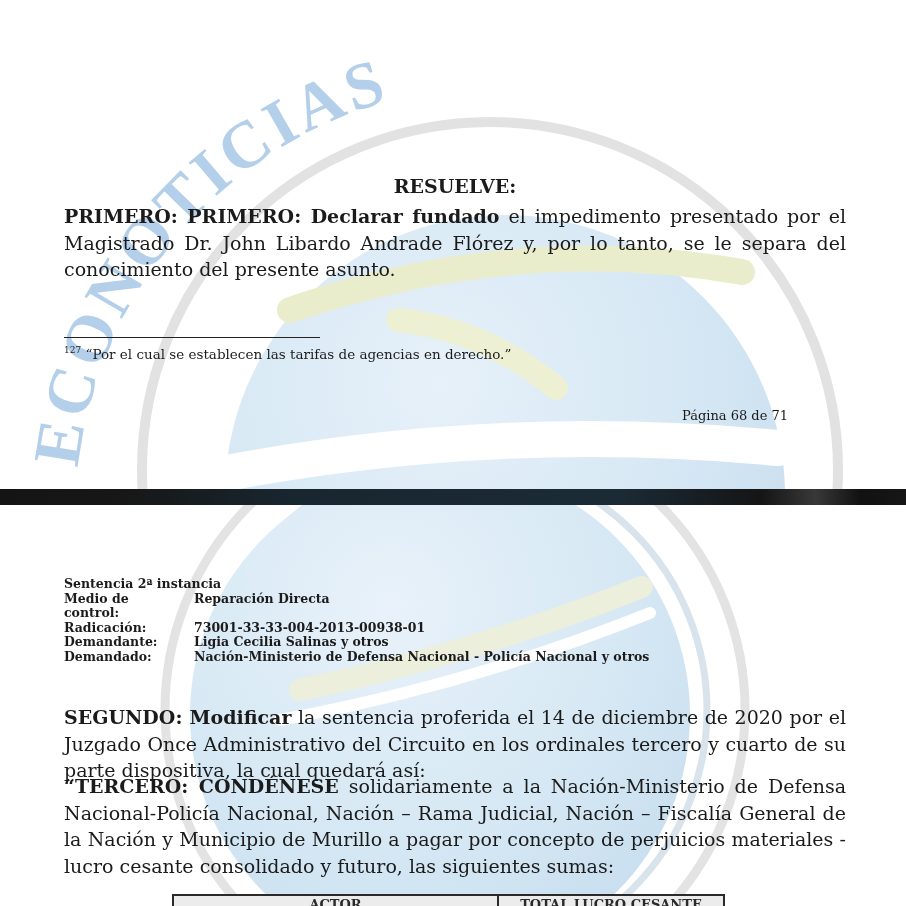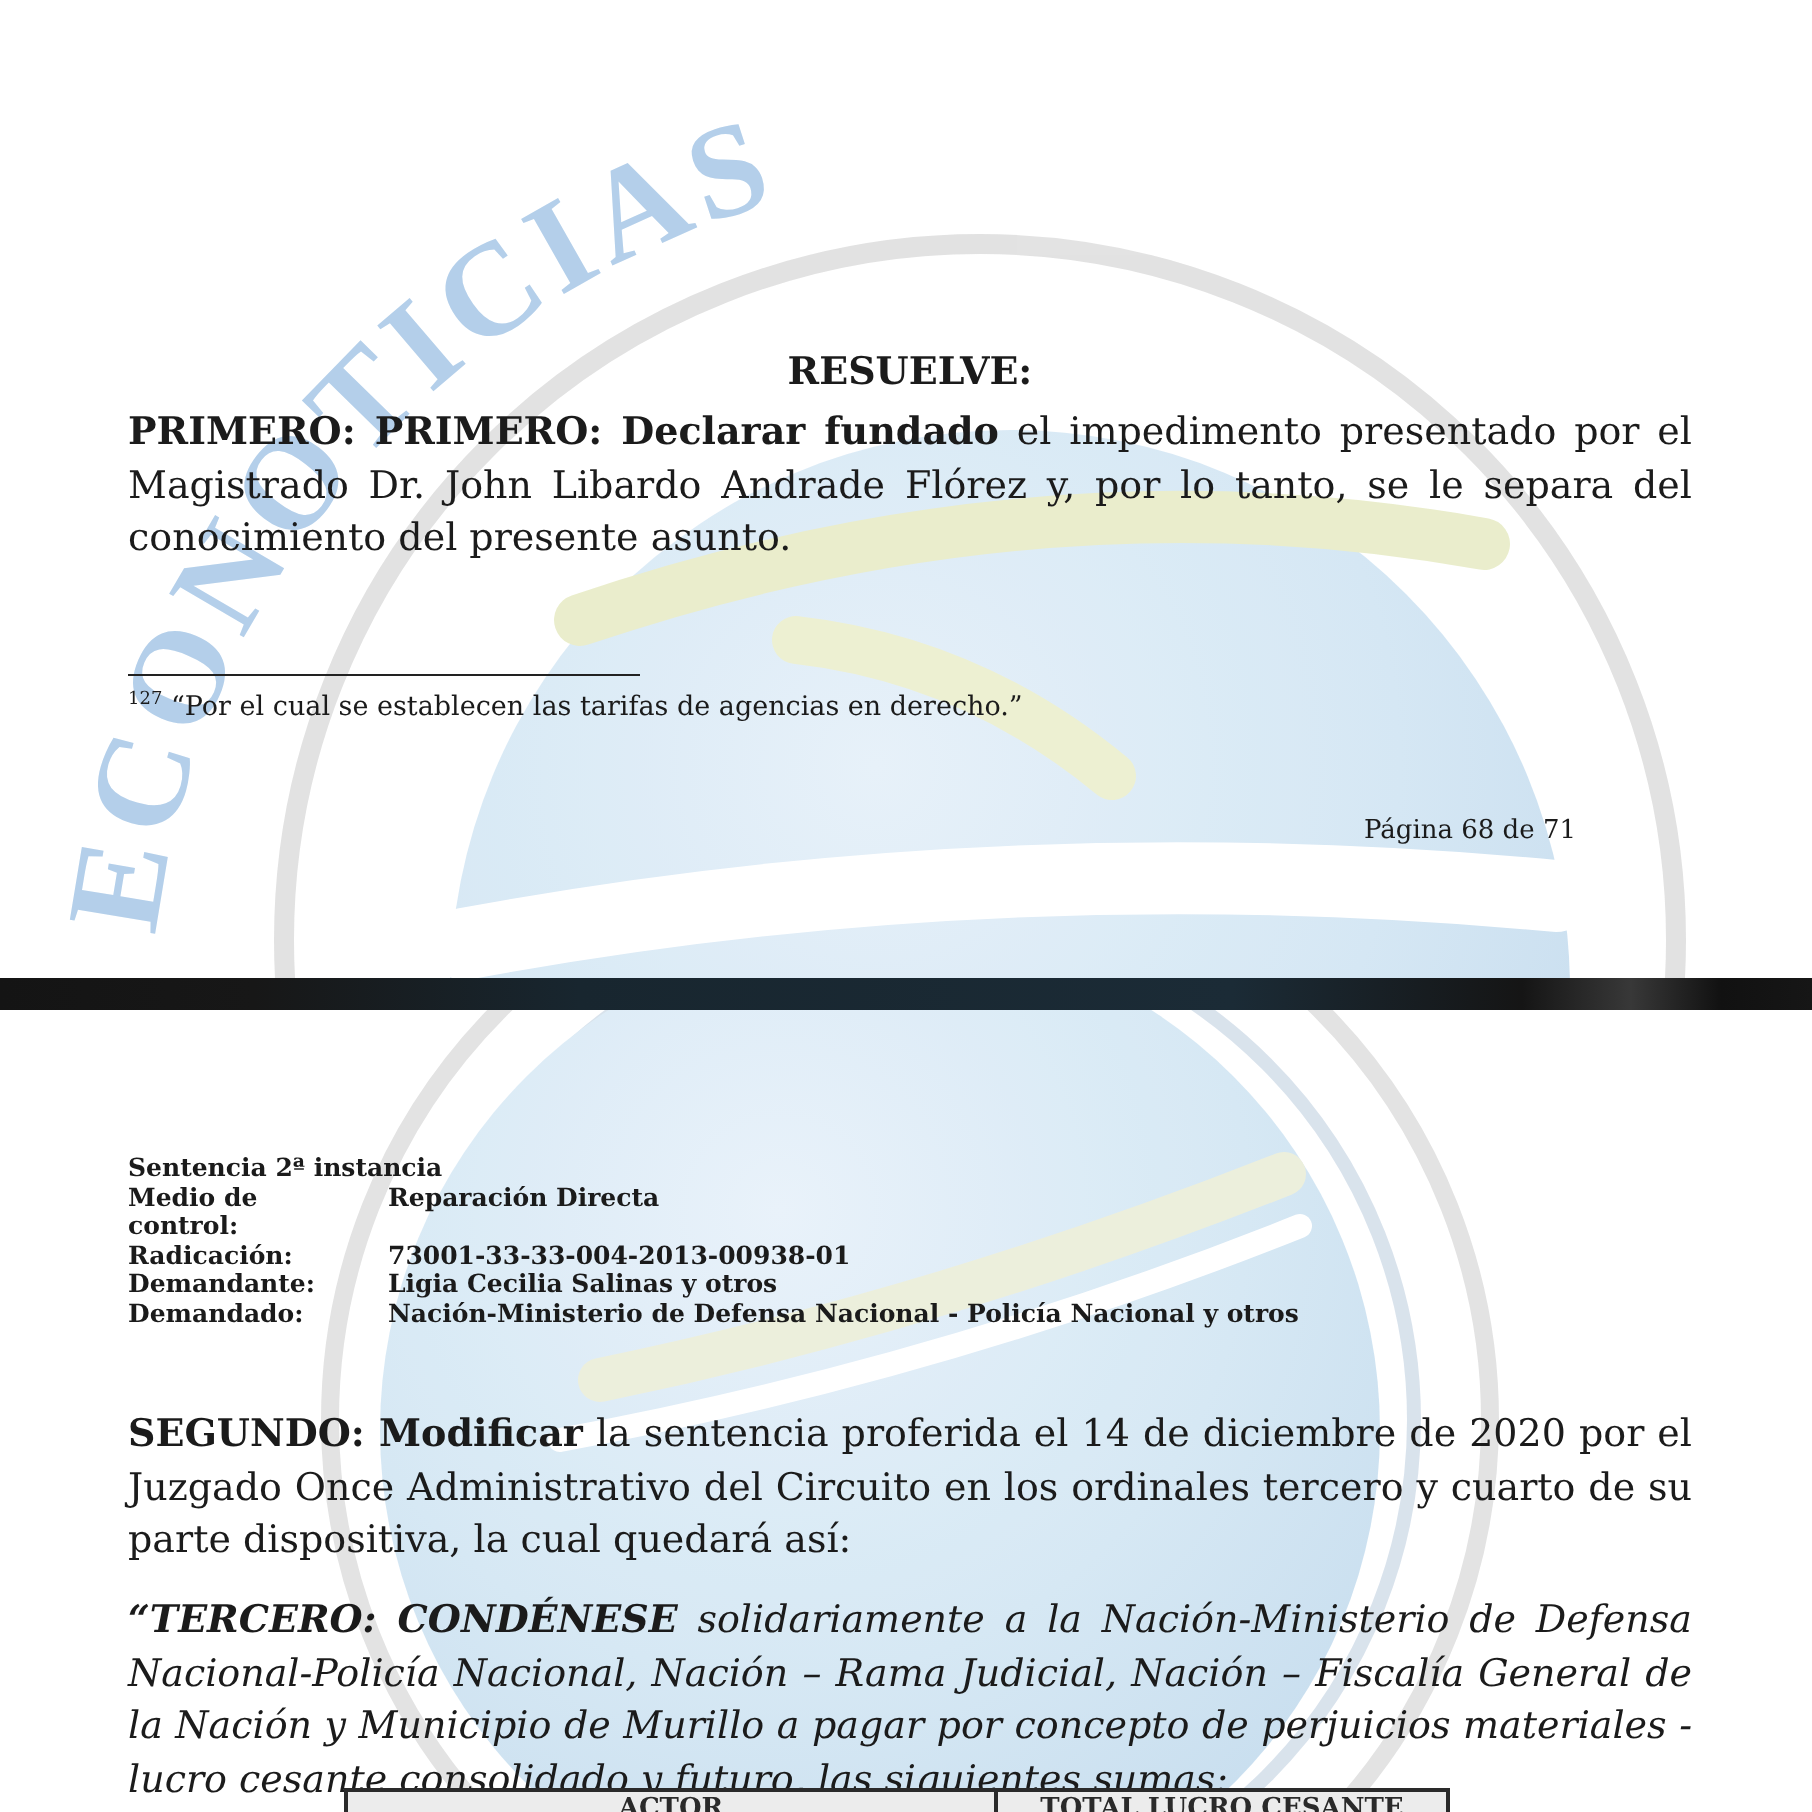--- a/index.html
+++ b/index.html
@@ -16,21 +16,21 @@
   .footnote{position:absolute;left:64px;top:345px;width:640px;font-size:13.5px;z-index:2;}
   .footnote sup{font-size:9px;}
   .pagenum{position:absolute;right:118px;top:408px;font-size:13px;font-weight:normal;z-index:2;}
   .sep-bar{position:absolute;left:0;top:489px;width:906px;height:16px;z-index:5;
         background:linear-gradient(90deg,#141414 0%,#171717 14%,#18262f 32%,#1b2b36 68%,#151515 84%,#383838 90%,#111 95%,#161616 100%);}
   .case-header{position:absolute;left:64px;top:577px;width:700px;font-size:12.5px;
         line-height:14.6px;font-weight:bold;z-index:2;}
   .ch-row{display:flex;gap:28px;}
   .ch-label{width:102px;flex:none;}
   .ch-value{flex:1;}
-  .italic-para{font-style:italic;margin-top:24px;}
+  .italic-para{}
   .lucro-table{position:absolute;left:172px;top:894px;width:549px;height:30px;z-index:2;
         display:flex;border:2px solid #2a2a2a;background:#ececec;box-sizing:content-box;}
   .tc{box-sizing:border-box;padding-top:1px;text-align:center;font-weight:bold;
         font-size:13px;color:#2a2a2a;}
   .tc-actor{width:323px;}
   .tc-total{width:226px;border-left:2px solid #2a2a2a;}
 </style>
 </head>
 <body>
 

